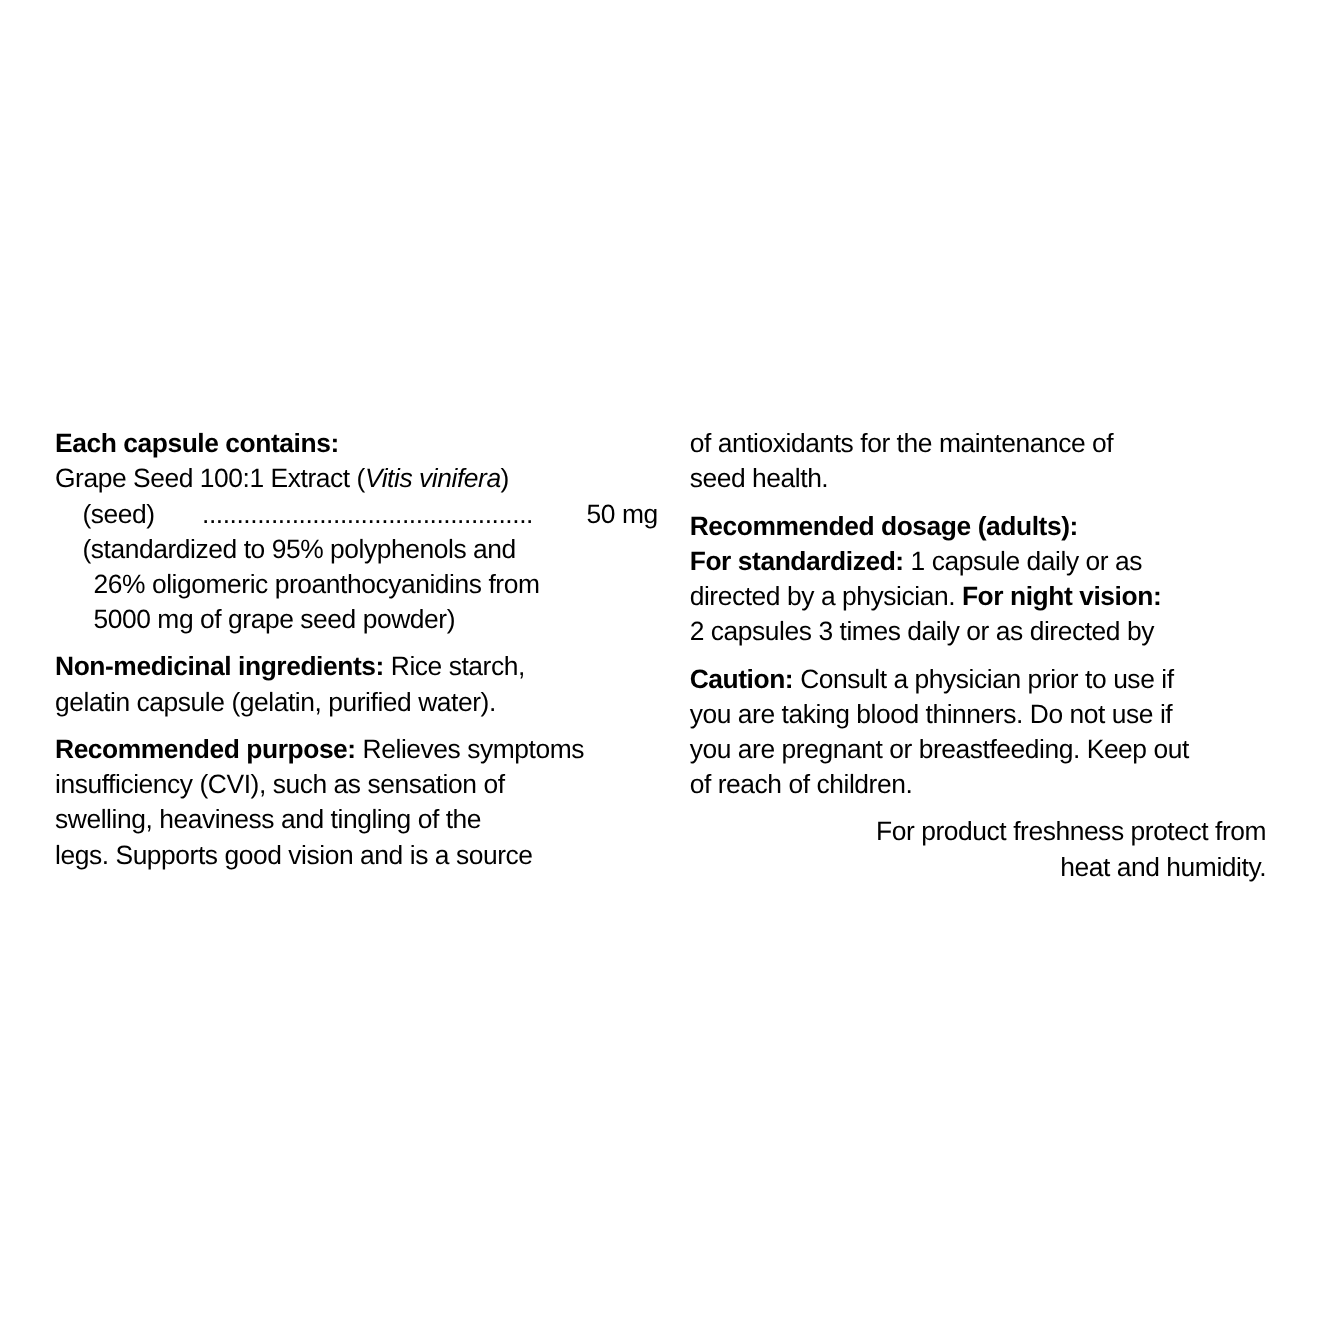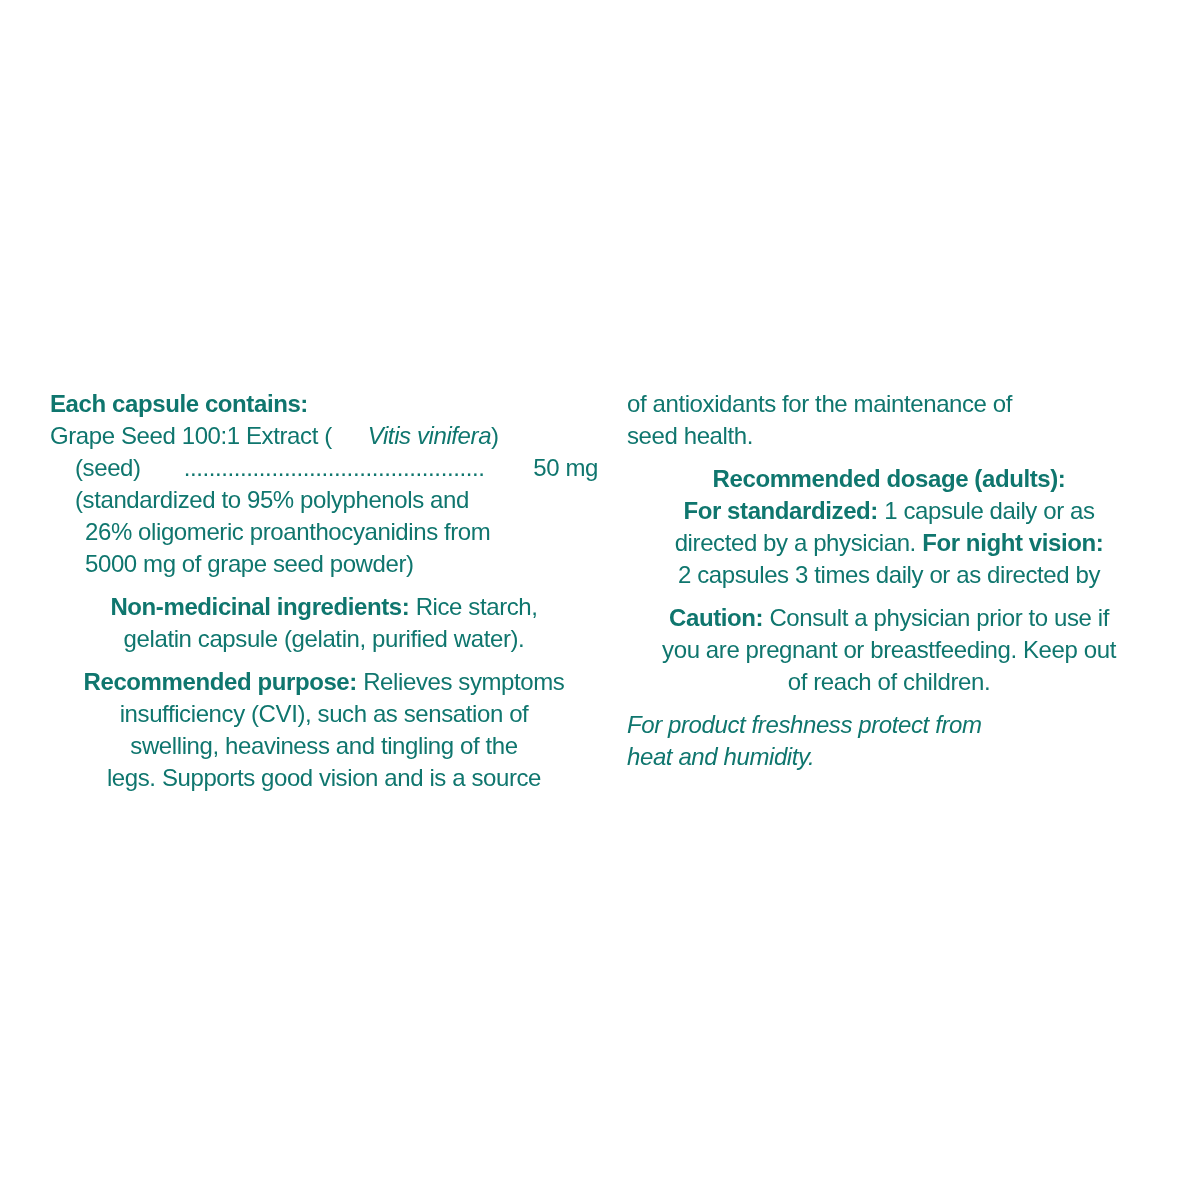--- a/index.html
+++ b/index.html
@@ -7,49 +7,49 @@
     padding: 0;
     background: #ffffff;
   }
   .page {
     position: relative;
     width: 1200px;
     height: 1096px;
     background: #ffffff;
     overflow: hidden;
     font-family: "Liberation Sans", sans-serif;
-    color: #0f766e;
+    color: #000000;
   }
   .label-text {
     position: absolute;
     top: 388px;
     left: 50px;
     display: flex;
   }
   .col-left  { width: 548px; }
   .col-right { width: 524px; margin-left: 29px; }
   .ln {
     font-size: 24px;
     line-height: 32px;
     letter-spacing: -0.4px;
     white-space: nowrap;
   }
   .b { font-weight: bold; }
-  .i { font-style: italic; margin-left: 36px; }
+  .i { font-style: italic; }
   .indent-1 { padding-left: 25px; }
   .indent-2 { padding-left: 35px; }
-  .para { margin-top: 11px; text-align: center; }
+  .para { margin-top: 11px; }
   .seed-line { display: flex; align-items: baseline; gap: 43px; }
   .seed-line .leader {
     flex: 1;
     overflow: hidden;
     white-space: nowrap;
     margin-right: 6px;
   }
-  .note { text-align: left; font-style: italic; }
+  .note { text-align: right; }
 </style>
 </head>
 <body>
 
 <div class="page">
   <div class="label-text">
 
     <div class="col-left">
       <div class="ln b">Each capsule contains:</div>
 
@@ -84,20 +84,21 @@
 
       <div class="para">
         <div class="ln b">Recommended dosage (adults):</div>
         <div class="ln"><span class="b">For standardized:</span><span> 1 capsule daily or as</span></div>
         <div class="ln"><span>directed by a physician. </span><span class="b">For night vision:</span></div>
         <div class="ln">2 capsules 3 times daily or as directed by</div>
       </div>
 
       <div class="para">
         <div class="ln"><span class="b">Caution:</span><span> Consult a physician prior to use if</span></div>
+        <div class="ln">you are taking blood thinners. Do not use if</div>
         <div class="ln">you are pregnant or breastfeeding. Keep out</div>
         <div class="ln">of reach of children.</div>
       </div>
 
       <div class="para note">
         <div class="ln">For product freshness protect from</div>
         <div class="ln">heat and humidity.</div>
       </div>
     </div>
 

